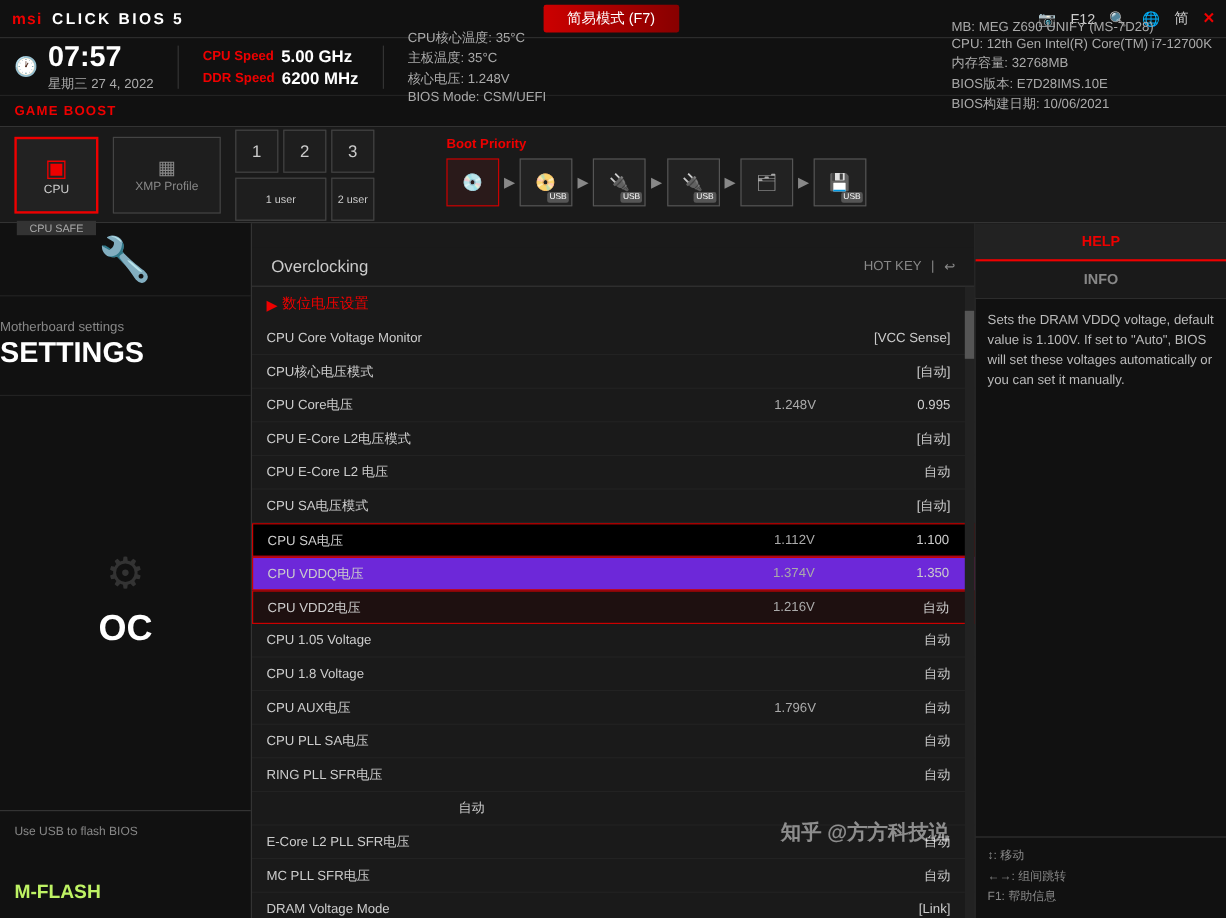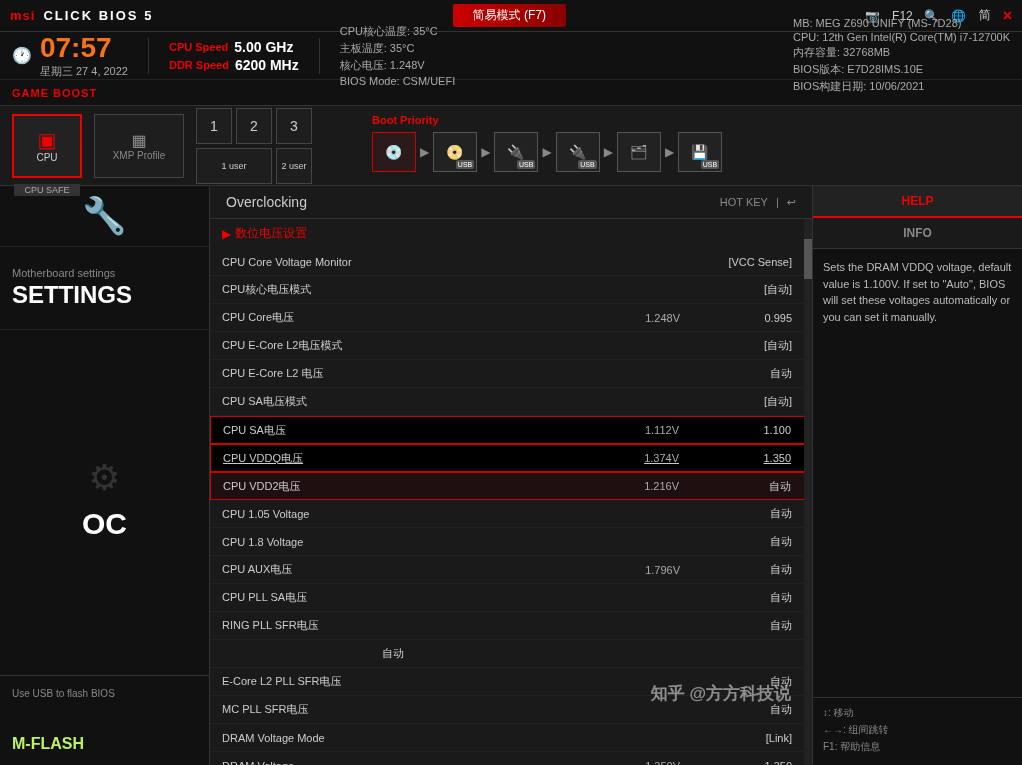--- a/index.html
+++ b/index.html
@@ -65,21 +65,21 @@
       padding: 0 12px;
       gap: 20px;
       border-bottom: 1px solid #222;
     }
     .time-section {
       display: flex;
       align-items: center;
       gap: 8px;
     }
     .clock-icon { color: #e00; font-size: 16px; }
-    .time-val { color: #f97316; font-size: 28px; font-weight: bold; }
+    .time-val { color: #ffffff; font-size: 24px; font-weight: bold; }
     .date-val { color: #aaa; font-size: 11px; }
     .speed-section { display: flex; flex-direction: column; gap: 2px; }
     .speed-row { display: flex; align-items: center; gap: 6px; }
     .speed-label { color: #e00; font-size: 11px; font-weight: bold; }
     .speed-val { color: #fff; font-size: 14px; font-weight: bold; }
     .divider-v { width: 1px; height: 36px; background: #333; }
     .sys-info { display: flex; flex-direction: column; gap: 2px; font-size: 11px; color: #aaa; }
     .sys-info-right { display: flex; flex-direction: column; gap: 2px; font-size: 11px; color: #aaa; margin-left: auto; }
 
     
@@ -211,21 +211,21 @@
 
     
     .left-sidebar {
       width: 210px;
       background: #111;
       border-right: 1px solid #333;
       display: flex;
       flex-direction: column;
     }
     .settings-nav {
-      padding: 20px 12px;
+      padding: 20px 0;
       border-top: 1px solid #222;
     }
     .settings-title-small { color: #888; font-size: 11px; margin-bottom: 2px; }
     .settings-title-large { color: #fff; font-size: 24px; font-weight: bold; }
     .oc-label {
       color: #fff;
       font-size: 30px;
       font-weight: bold;
       padding: 8px 12px;
     }
@@ -241,20 +241,21 @@
       justify-content: center;
       height: 60px;
     }
 
     
     .oc-panel {
       flex: 1;
       background: #1a1a1a;
       display: flex;
       flex-direction: column;
+      margin-top: 20px;
     }
     .oc-panel-header {
       display: flex;
       align-items: center;
       justify-content: space-between;
       padding: 8px 16px;
       border-bottom: 1px solid #333;
     }
     .oc-panel-title { color: #ccc; font-size: 14px; }
     .hotkey-area { display: flex; align-items: center; gap: 8px; color: #888; font-size: 11px; }
@@ -553,21 +554,21 @@
           <div class="oc-row">
             <span class="oc-name">CPU SA电压模式</span>
             <span class="oc-current"></span>
             <span class="oc-value">[自动]</span>
           </div>
           <div class="oc-row" style="border: 1px solid rgb(204, 0, 0); background: #000000;">
             <span class="oc-name">CPU SA电压</span>
             <span class="oc-current">1.112V</span>
             <span class="oc-value">1.100</span>
           </div>
-          <div class="oc-row" style="border: 1px solid rgb(204, 0, 0); background: #000000; text-decoration: underline;">
+          <div class="oc-row" style="border: 1px solid rgb(204, 0, 0); background: #6d28d9;">
             <span class="oc-name">CPU VDDQ电压</span>
             <span class="oc-current">1.374V</span>
             <span class="oc-value">1.350</span>
           </div>
           <div class="oc-row" style="border: 1px solid rgb(204, 0, 0); background: rgb(30, 16, 16);">
             <span class="oc-name">CPU VDD2电压</span>
             <span class="oc-current">1.216V</span>
             <span class="oc-value">自动</span>
           </div>
           <div class="oc-row">

